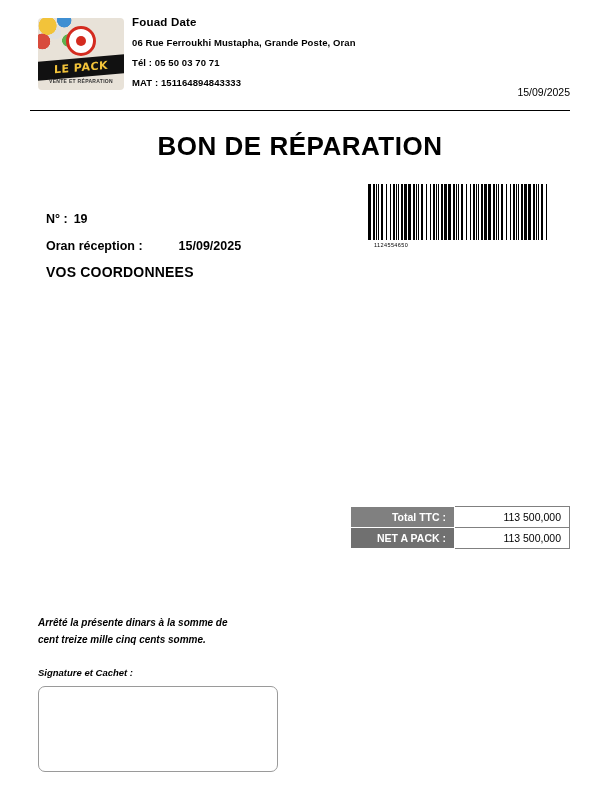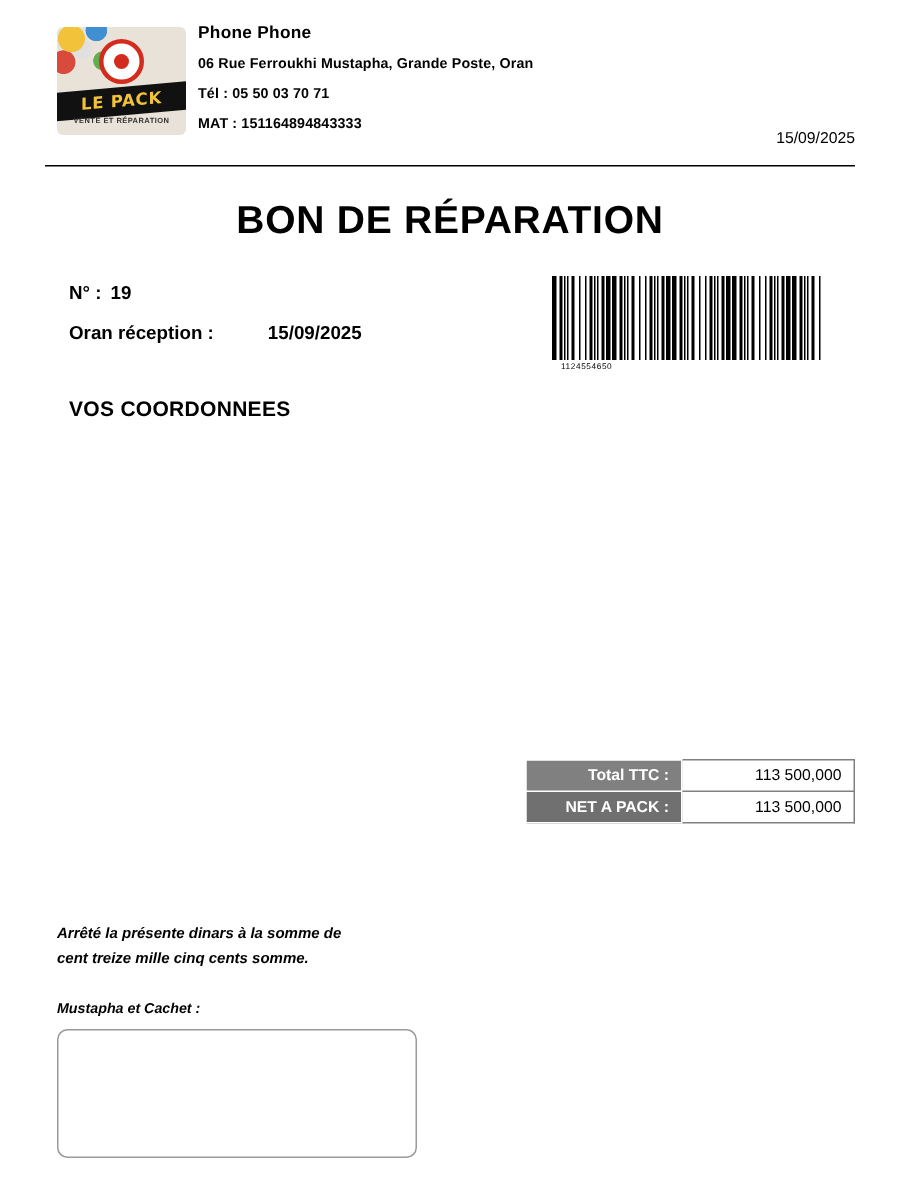--- a/index.html
+++ b/index.html
@@ -83,21 +83,21 @@
     text-align: center;
     font-size: 26px;
     font-weight: bold;
     letter-spacing: 0.5px;
   }
 
   
   .meta {
     position: absolute;
     left: 46px;
-    top: 188px;
+    top: 212px;
     width: 300px;
   }
   .meta-row {
     font-size: 12.5px;
     font-weight: bold;
     margin-bottom: 13px;
     white-space: nowrap;
   }
   .meta-label { display: inline-block; }
   .meta-value { display: inline-block; margin-left: 36px; }
@@ -302,21 +302,21 @@
       <div class="logo-bg"></div>
       <div class="logo-burst"></div>
       <div class="logo-target"></div>
       <div class="logo-band">
         <span>LE PACK</span>
       </div>
       <div class="logo-sub">VENTE ET RÉPARATION</div>
     </div>
 
     <div class="company-block">
-      <div class="company-name">Phone Phone</div>
+      <div class="company-name">Fouad Date</div>
       <div class="company-line">06 Rue Ferroukhi Mustapha, Grande Poste, Oran</div>
       <div class="company-line">Tél : 05 50 03 70 71</div>
       <div class="company-line">MAT : 151164894843333</div>
     </div>
 
     <div class="header-date">15/09/2025</div>
   </div>
 
   <div class="header-rule"></div>
 
@@ -458,16 +458,16 @@
           <td class="val">113 500,000</td>
         </tr>
       </tbody>
   </table>
 
   <div class="amount-words">
     <div>Arrêté la présente dinars à la somme de</div>
     <div>cent treize mille cinq cents somme.</div>
   </div>
 
-  <div class="sig-label">Mustapha et Cachet :</div>
+  <div class="sig-label">Signature et Cachet :</div>
   <div class="sig-box"></div>
 
 </div>
 
 </body></html>

